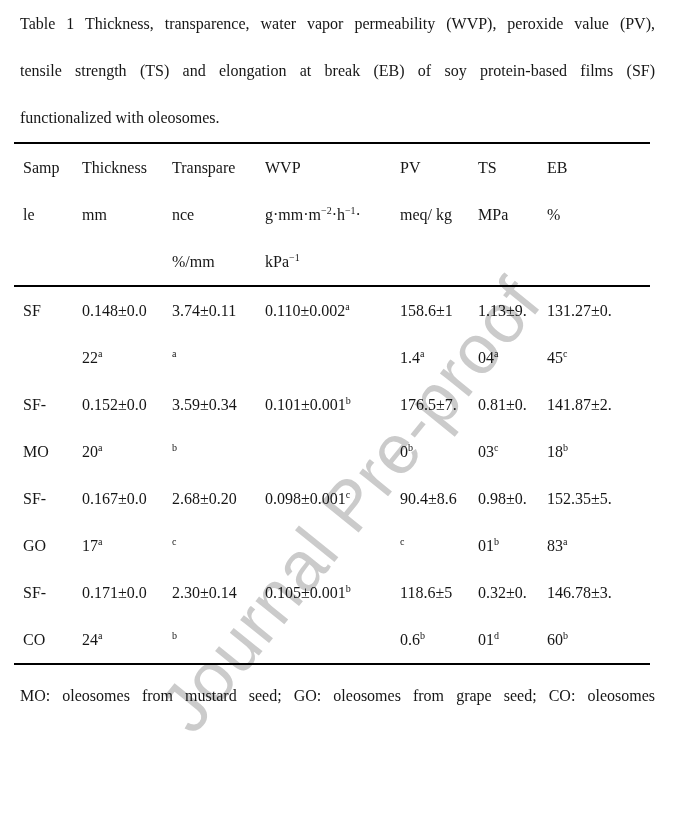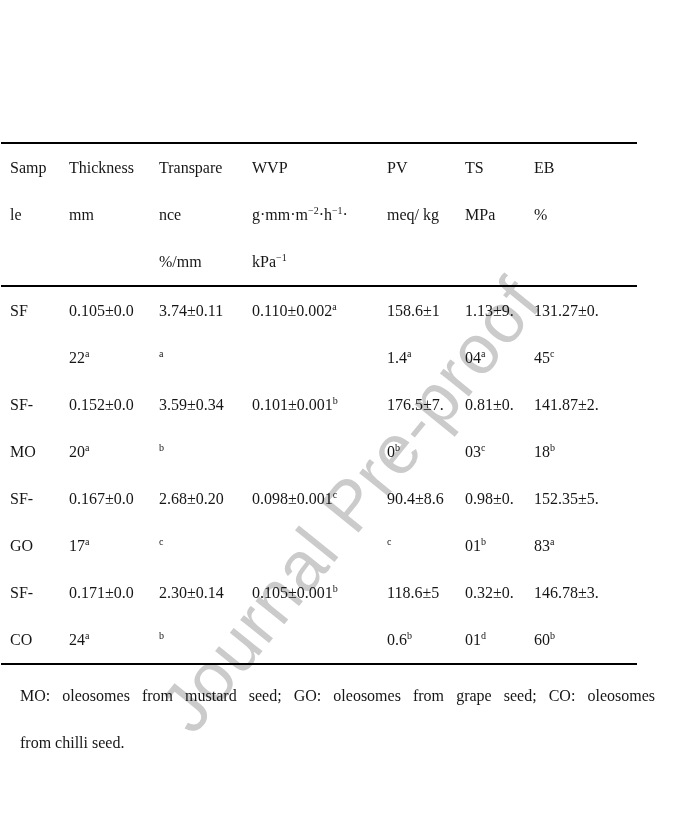--- a/index.html
+++ b/index.html
@@ -14,21 +14,21 @@
     font-family:"Liberation Sans","DejaVu Sans",sans-serif;
     font-size:70px;letter-spacing:1px;white-space:nowrap;
     color:#cbcbcb;
   }
   .content{position:absolute;left:0;top:0;right:0;bottom:0;z-index:1;}
   .ln{height:47px;line-height:47px;overflow:visible;}
   .j{text-align:justify;text-align-last:justify;}
   .caption{position:absolute;left:20px;right:20px;top:0;}
   .fnotes{position:absolute;left:20px;right:20px;top:672px;}
   table.tbl{
-    position:absolute;left:1px;top:142px;width:636px;
+    position:absolute;left:14px;top:142px;width:636px;
     border-collapse:collapse;table-layout:fixed;
     border-top:2px solid #000;
   }
   .tbl thead th{border-bottom:2px solid #000;}
   .tbl tbody tr.last td{border-bottom:2px solid #000;}
   .tbl th,.tbl td{
     padding:0 0 0 9px;margin:0;vertical-align:top;
     font-weight:normal;text-align:left;font-size:16px;
   }
   sup{font-size:10px;line-height:0;vertical-align:super;}
@@ -36,20 +36,25 @@
 </style>
 </head>
 <body>
 
 <div class="page">
 
   <div class="watermark" style="color: rgb(203, 203, 203);">Journal Pre-proof</div>
 
   <div class="content">
 
+    <div class="caption">
+      <div class="ln j">Table 1 Thickness, transparence, water vapor permeability (WVP), peroxide value (PV),</div>
+      <div class="ln j">tensile strength (TS) and elongation at break (EB) of soy protein-based films (SF)</div>
+      <div class="ln">functionalized with oleosomes.</div>
+    </div>
 
     <table class="tbl">
       <colgroup>
         <col style="width:59px">
           <col style="width:90px">
           <col style="width:93px">
         <col style="width:135px">
           <col style="width:78px">
           <col style="width:69px">
         <col style="width:112px">
@@ -93,21 +98,21 @@
           </th>
         </tr>
       </thead>
       <tbody>
         <tr>
           <td>
             <div class="ln">SF</div>
             <div class="ln"></div>
           </td>
           <td>
-            <div class="ln">0.105±0.0</div>
+            <div class="ln">0.148±0.0</div>
             <div class="ln">22<sup>a</sup></div>
           </td>
           <td>
             <div class="ln">3.74±0.11</div>
             <div class="ln"><sup>a</sup></div>
           </td>
           <td>
             <div class="ln">0.110±0.002<sup>a</sup></div>
             <div class="ln"></div>
           </td>
@@ -212,17 +217,16 @@
           <td>
             <div class="ln">146.78±3.</div>
             <div class="ln">60<sup>b</sup></div>
           </td>
         </tr>
       </tbody>
     </table>
 
     <div class="fnotes">
       <div class="ln j">MO: oleosomes from mustard seed; GO: oleosomes from grape seed; CO: oleosomes</div>
-      <div class="ln">from chilli seed.</div>
     </div>
 
   </div>
 </div>
 
 </body></html>

